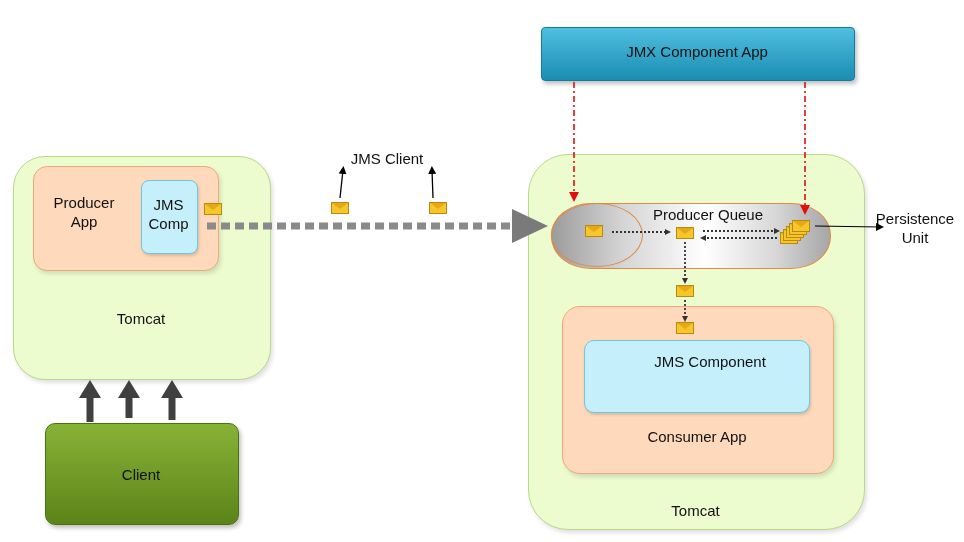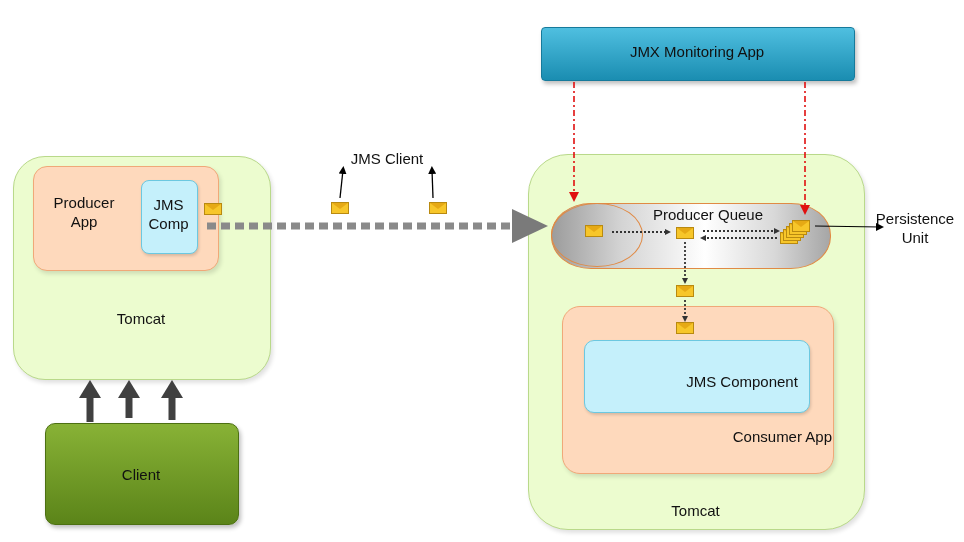--- a/index.html
+++ b/index.html
@@ -55,30 +55,30 @@
 App</div>
 
 <div class="abs blue-box" style="left:141px;top:180px;width:55px;height:72px;"></div>
 <div class="label" style="left:141px;top:195px;width:55px;white-space:pre-line;">JMS
 Comp</div>
 
 <div class="abs client" style="left:45px;top:423px;width:192px;height:100px;"></div>
 <div class="label" style="left:45px;top:465px;width:192px;">Client</div>
 
 <div class="abs jmx" style="left:541px;top:27px;width:312px;height:52px;"></div>
-<div class="label" style="left:541px;top:42px;width:312px;">JMX Monitoring App</div>
+<div class="label" style="left:541px;top:42px;width:312px;">JMX Component App</div>
 
 <div class="abs green-box" style="left:528px;top:154px;width:335px;height:374px;border-radius:40px;"></div>
 <div class="label" style="left:528px;top:501px;width:335px;">Tomcat</div>
 
 <div class="abs orange-box" style="left:562px;top:306px;width:270px;height:166px;border-radius:18px;"></div>
-<div class="label" style="left:562px;top:427px;width:270px;text-align:right;">Consumer App</div>
+<div class="label" style="left:562px;top:427px;width:270px;">Consumer App</div>
 
 <div class="abs blue-box" style="left:584px;top:340px;width:224px;height:71px;border-radius:10px;"></div>
-<div class="label" style="left:584px;top:372px;width:252px;margin-left:32px;">JMS Component</div>
+<div class="label" style="left:584px;top:352px;width:252px;">JMS Component</div>
 
 <div class="abs queue" style="left:551px;top:203px;width:278px;height:64px;"></div>
 <div class="abs" style="left:551px;top:203px;width:92px;height:64px;border:1px solid #e08a45;border-radius:50%;box-sizing:border-box;"></div>
 <div class="label" style="left:620px;top:205px;width:176px;">Producer Queue</div>
 
 <div class="label" style="left:870px;top:209px;width:90px;white-space:pre-line;">Persistence
 Unit</div>
 
 <div class="label" style="left:326px;top:149px;width:122px;">JMS Client</div>
 

